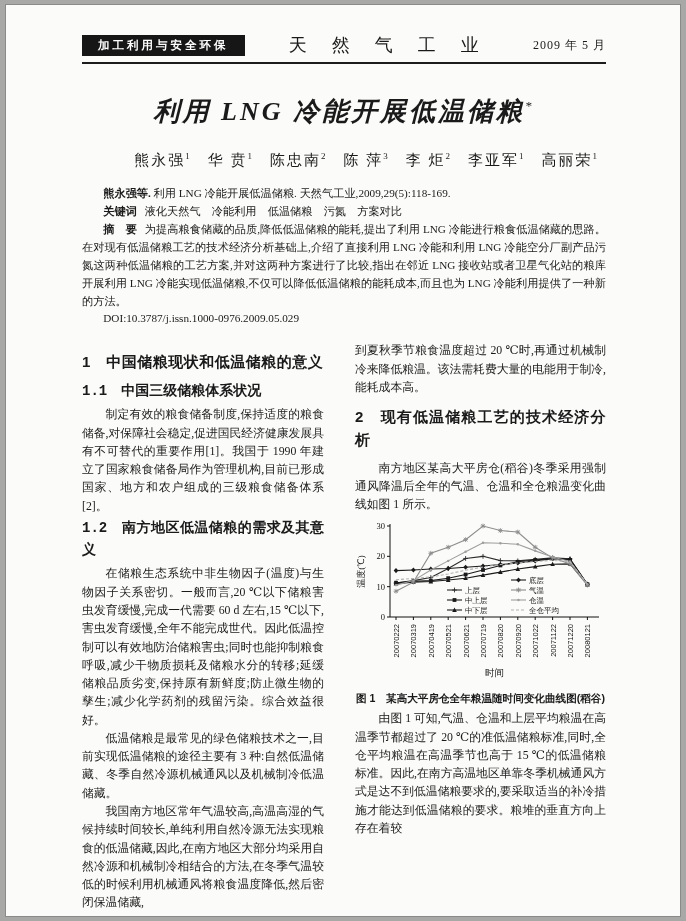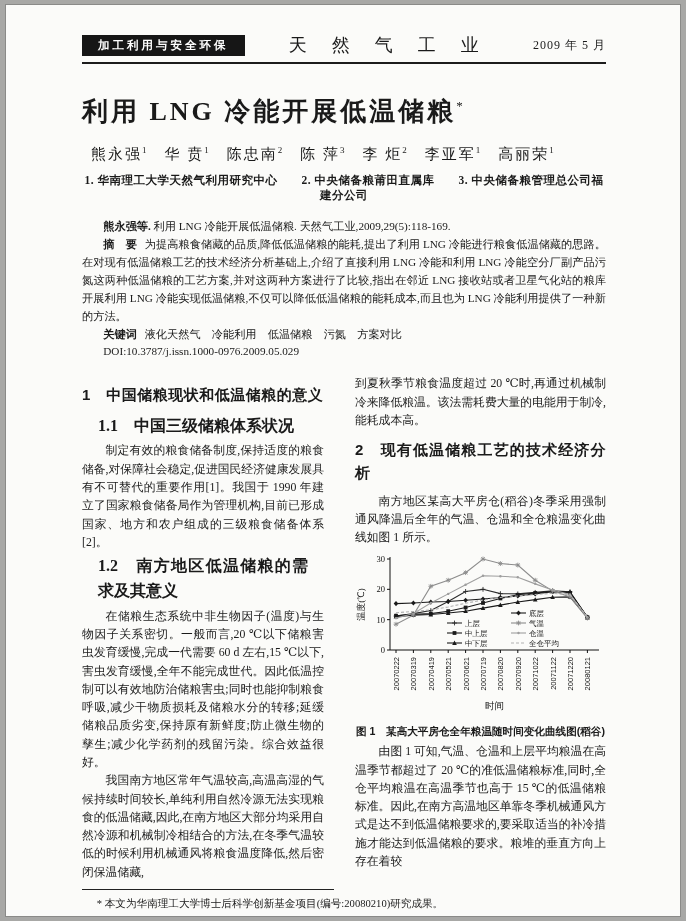--- a/index.html
+++ b/index.html
@@ -16,41 +16,41 @@
   .inner{padding:28px 74px 0 76px;}
   
   .hdr{display:flex;align-items:center;justify-content:space-between;
        font-family:"Liberation Sans","DejaVu Sans",sans-serif;}
   .hdr-box{background:#161616;color:#fff;font-size:11.5px;font-weight:bold;
        padding:3px 16px;letter-spacing:3px;text-align:right;}
   .hdr-mid{font-size:18px;letter-spacing:10px;font-weight:500;}
   .hdr-right{font-size:12px;letter-spacing:1px;font-family:"Liberation Serif",serif;}
   .hdr-rule{border-top:2.5px solid #1c1c1c;margin-top:5px;}
   
-  .title{margin:30px 0 0;font-size:26px;font-weight:bold;
-         letter-spacing:3px;}
+  .title{margin:30px 0 0;text-align:center;font-size:26px;font-weight:bold;
+         letter-spacing:3px;font-style:italic;}
   .title sup{font-size:13px;font-weight:normal;}
-  .authors{margin-top:16px;text-align:left;font-size:15px;letter-spacing:2px;}
+  .authors{margin-top:22px;text-align:right;font-size:15px;letter-spacing:2px;}
   .authors .author{margin:0 9px;white-space:nowrap;}
   .authors sup{font-size:9px;letter-spacing:0;}
   .affil{margin-top:9px;text-align:center;font-size:11.5px;font-weight:600;
          letter-spacing:0.5px;}
   
   .meta{margin-top:15px;font-size:11.2px;line-height:1.6;text-align:justify;}
   .meta p{margin:0;text-indent:1.9em;}
   .meta .lbl{font-weight:bold;font-family:"Liberation Sans","DejaVu Sans",sans-serif;
          margin-right:0.7em;}
   .meta .cite-bold{font-weight:bold;}
   
   .cols{display:flex;gap:31px;margin-top:13px;}
   .col{width:251px;font-size:11.8px;line-height:1.55;text-align:justify;}
   .col h2{font-size:15px;margin:9px 0 7px;letter-spacing:0.5px;
           font-family:"Liberation Sans","DejaVu Sans",sans-serif;font-weight:bold;}
-  .col h3{font-size:16px;margin:3px 16px 3px;
-          font-family:Liberation Serif, serif;font-weight:bold;}
+  .col h3{font-size:14px;margin:3px 0 3px;
+          font-family:Liberation Mono, monospace;font-weight:bold;}
   .col p{margin:0;}
   .col p.ind{text-indent:2em;}
   
   figure{margin:6px 0 3px;padding:0;text-align:center;}
   figcaption{font-size:10.6px;font-weight:bold;margin-top:1px;
           font-family:"Liberation Sans","DejaVu Sans",sans-serif;}
   
   .foot-rule{width:252px;border-top:1.5px solid #222;margin-top:8px;}
   .footnote{font-size:10.6px;line-height:1.65;margin-top:5px;text-align:justify;}
   .footnote p{margin:0;}
@@ -66,36 +66,36 @@
       <span class="hdr-box">加工利用与安全环保</span>
       <span class="hdr-mid">天 然 气 工 业</span>
       <span class="hdr-right">2009 年 5 月</span>
     </div>
     <div class="hdr-rule"></div>
 
     <h1 class="title"><span>利用 LNG 冷能开展低温储粮</span><sup>*</sup></h1>
 
     <div class="authors"><span class="author"><span>熊永强</span><sup>1</sup></span><span class="author"><span>华 贲</span><sup>1</sup></span><span class="author"><span>陈忠南</span><sup>2</sup></span><span class="author"><span>陈 萍</span><sup>3</sup></span><span class="author"><span>李 炬</span><sup>2</sup></span><span class="author"><span>李亚军</span><sup>1</sup></span><span class="author"><span>高丽荣</span><sup>1</sup></span></div>
 
-    <div class="affil">1. 华南理工大学天然气利用研究中心　　2. 中央储备粮莆田直属库　　3. 中央储备粮管理总公司福建分公司</div>
 
     <div class="meta">
       <p><span class="cite-bold">熊永强等.</span><span> 利用 LNG 冷能开展低温储粮. 天然气工业,2009,29(5):118-169.</span></p>
+      <p><span class="lbl">关键词</span><span>液化天然气　冷能利用　低温储粮　污氮　方案对比</span></p>
       <p><span class="lbl">摘　要</span><span>为提高粮食储藏的品质,降低低温储粮的能耗,提出了利用 LNG 冷能进行粮食低温储藏的思路。在对现有低温储粮工艺的技术经济分析基础上,介绍了直接利用 LNG 冷能和利用 LNG 冷能空分厂副产品污氮这两种低温储粮的工艺方案,并对这两种方案进行了比较,指出在邻近 LNG 接收站或者卫星气化站的粮库开展利用 LNG 冷能实现低温储粮,不仅可以降低低温储粮的能耗成本,而且也为 LNG 冷能利用提供了一种新的方法。</span></p>
-      <p><span class="lbl">关键词</span><span>液化天然气　冷能利用　低温储粮　污氮　方案对比</span></p>
       <p>DOI:10.3787/j.issn.1000-0976.2009.05.029</p>
     </div>
 
     <div class="cols">
       <div class="col">
         <h2>1　中国储粮现状和低温储粮的意义</h2>
         <h3>1.1　中国三级储粮体系状况</h3>
         <p class="ind">制定有效的粮食储备制度,保持适度的粮食储备,对保障社会稳定,促进国民经济健康发展具有不可替代的重要作用[1]。我国于 1990 年建立了国家粮食储备局作为管理机构,目前已形成国家、地方和农户组成的三级粮食储备体系[2]。</p>
         <h3>1.2　南方地区低温储粮的需求及其意义</h3>
         <p class="ind">在储粮生态系统中非生物因子(温度)与生物因子关系密切。一般而言,20 ℃以下储粮害虫发育缓慢,完成一代需要 60 d 左右,15 ℃以下,害虫发育缓慢,全年不能完成世代。因此低温控制可以有效地防治储粮害虫;同时也能抑制粮食呼吸,减少干物质损耗及储粮水分的转移;延缓储粮品质劣变,保持原有新鲜度;防止微生物的孳生;减少化学药剂的残留污染。综合效益很好。</p>
+        <p class="ind">低温储粮是最常见的绿色储粮技术之一,目前实现低温储粮的途径主要有 3 种:自然低温储藏、冬季自然冷源机械通风以及机械制冷低温储藏。</p>
         <p class="ind">我国南方地区常年气温较高,高温高湿的气候持续时间较长,单纯利用自然冷源无法实现粮食的低温储藏,因此,在南方地区大部分均采用自然冷源和机械制冷相结合的方法,在冬季气温较低的时候利用机械通风将粮食温度降低,然后密闭保温储藏,</p>
       </div>
 
       <div class="col">
         <p>到夏秋季节粮食温度超过 20 ℃时,再通过机械制冷来降低粮温。该法需耗费大量的电能用于制冷,能耗成本高。</p>
         <h2>2　现有低温储粮工艺的技术经济分析</h2>
         <p class="ind">南方地区某高大平房仓(稻谷)冬季采用强制通风降温后全年的气温、仓温和全仓粮温变化曲线如图 1 所示。</p>
         <figure>
           <svg width="251" height="164" viewBox="0 0 251 164" xmlns="http://www.w3.org/2000/svg">
               <line x1="35" y1="4" x2="35" y2="97" stroke="#111" stroke-width="1"></line>

